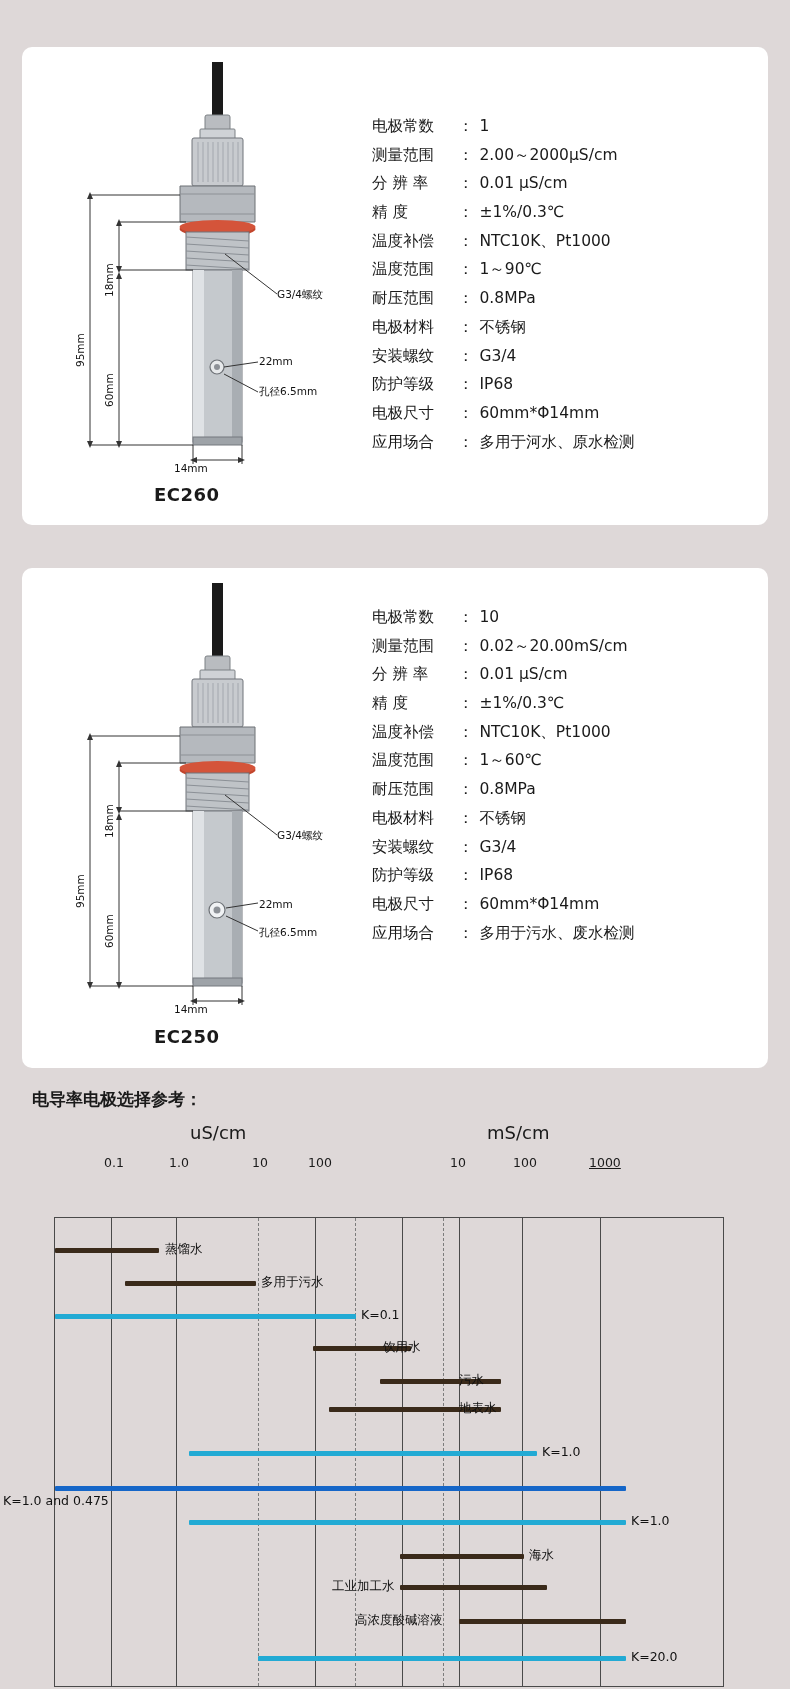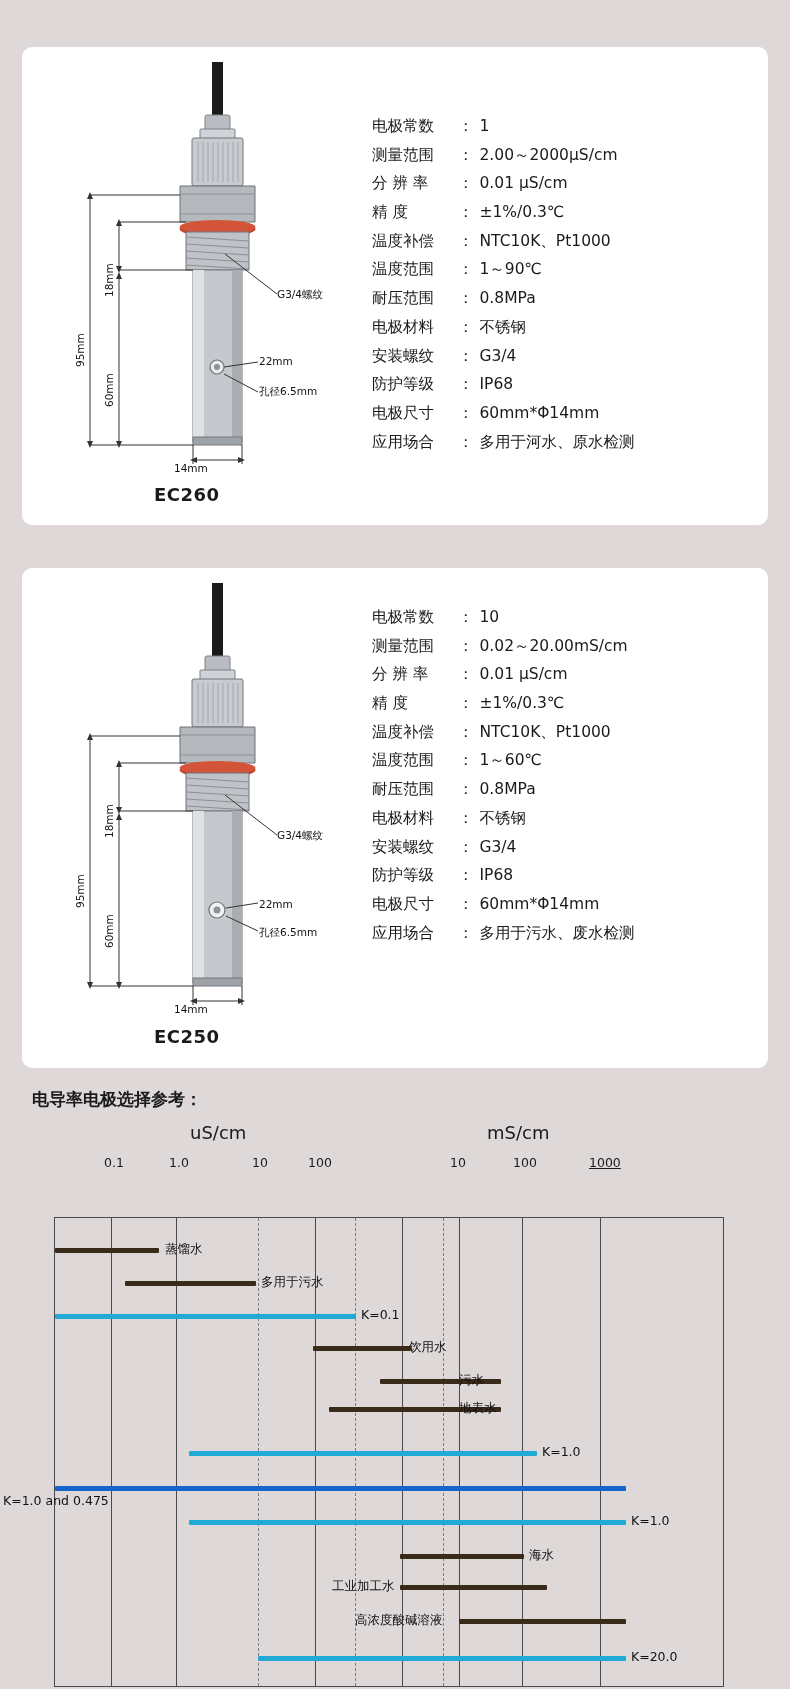--- a/index.html
+++ b/index.html
@@ -440,21 +440,21 @@
       <div class="bar dark" style="left:0px;top:30px;width:104px;"></div>
       <div class="bar-label" style="left:110px;top:23px;">蒸馏水</div>
 
       <div class="bar dark" style="left:70px;top:63px;width:131px;"></div>
       <div class="bar-label" style="left:206px;top:56px;">多用于污水</div>
 
       <div class="bar cyan" style="left:0px;top:96px;width:301px;"></div>
       <div class="bar-label" style="left:306px;top:89px;">K=0.1</div>
 
       <div class="bar dark" style="left:258px;top:128px;width:98px;"></div>
-      <div class="bar-label" style="left:354px;top:121px;">饮用水</div>
+      <div class="bar-label" style="left:328px;top:121px;">饮用水</div>
 
       <div class="bar dark" style="left:325px;top:161px;width:121px;"></div>
       <div class="bar-label" style="left:404px;top:154px;">污水</div>
 
       <div class="bar dark" style="left:274px;top:189px;width:172px;"></div>
       <div class="bar-label" style="left:404px;top:182px;text-align:center;">地表水</div>
 
       <div class="bar cyan" style="left:134px;top:233px;width:348px;"></div>
       <div class="bar-label" style="left:487px;top:226px;">K=1.0</div>
 

